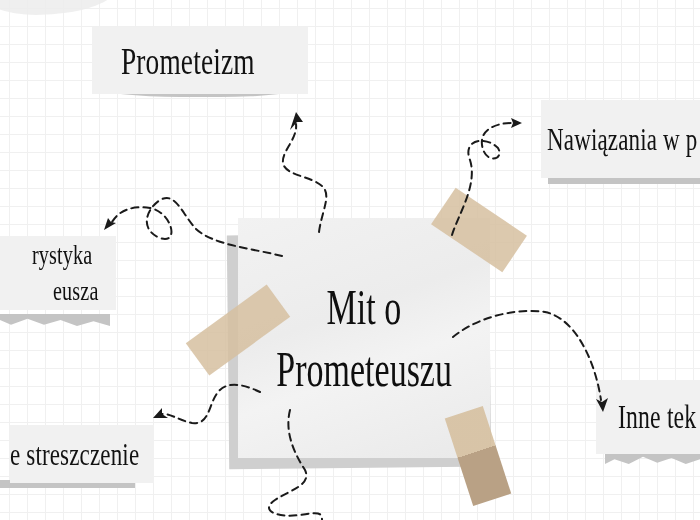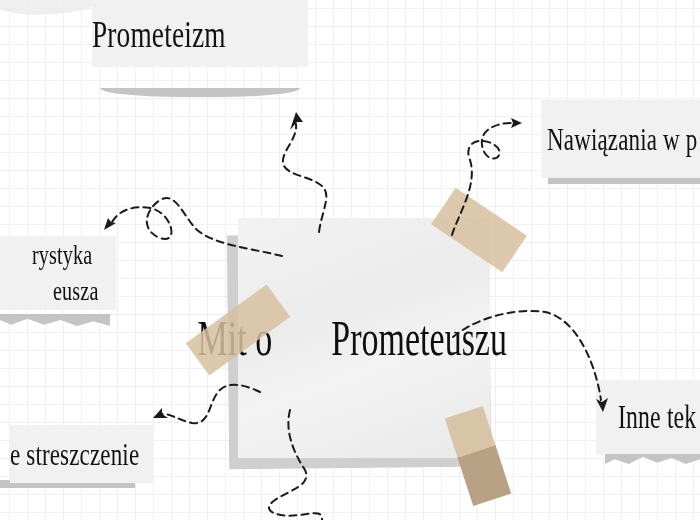--- a/index.html
+++ b/index.html
@@ -59,20 +59,21 @@
       width: 262px; height: 234px;
       background: #cfcfcf;
       transform: rotate(-0.6deg);
     }
     .main-note {
       position: absolute;
       left: 238px; top: 218px;
       width: 252px; height: 240px;
       background: linear-gradient(160deg, #f2f2f2 0%, #ececec 40%, #f3f3f3 60%, #e9e9e9 100%);
       display: flex;
+      flex-direction: column;
       align-items: center;
       justify-content: center;
     }
     .main-note .title-line {
       font-family: "Liberation Serif", "DejaVu Serif", serif;
       font-size: 50px;
       line-height: 62px;
       color: #0f0f0f;
       transform: scaleX(0.68);
       white-space: nowrap;
@@ -100,21 +101,21 @@
     }
   </style>
 </head>
 <body>
 
 <div class="canvas">
 
   <div class="torn-corner"></div>
 
   <div class="shadow-strip" style="left:100px; top:88px; width:200px; height:9px; border-radius:0 0 40% 40% / 0 0 100% 100%;"></div>
-  <div class="note" style="left:92px; top:0; width:216px; height:67px; ">
+  <div class="note" style="left:92px; top:27px; width:216px; height:67px; padding-left:29px;">
     <span class="label" style="font-size:38px;">Prometeizm</span>
   </div>
 
   <div class="shadow-strip" style="left:548px; top:175px; width:160px; height:9px;"></div>
   <div class="note" style="left:541px; top:100px; width:170px; height:78px; padding-left:6px;">
     <span class="label" style="font-size:32px;">Nawiązania w p</span>
   </div>
 
   <div class="shadow-strip" style="left:0px; top:314px; width:110px; height:12px; clip-path: polygon(0 0,100% 0,100% 100%,85% 60%,70% 100%,55% 50%,40% 90%,25% 40%,10% 90%,0 50%);"></div>
   <div class="note" style="left:0px; top:236px; width:116px; height:74px; flex-direction:column; align-items:flex-end; justify-content:center;">

